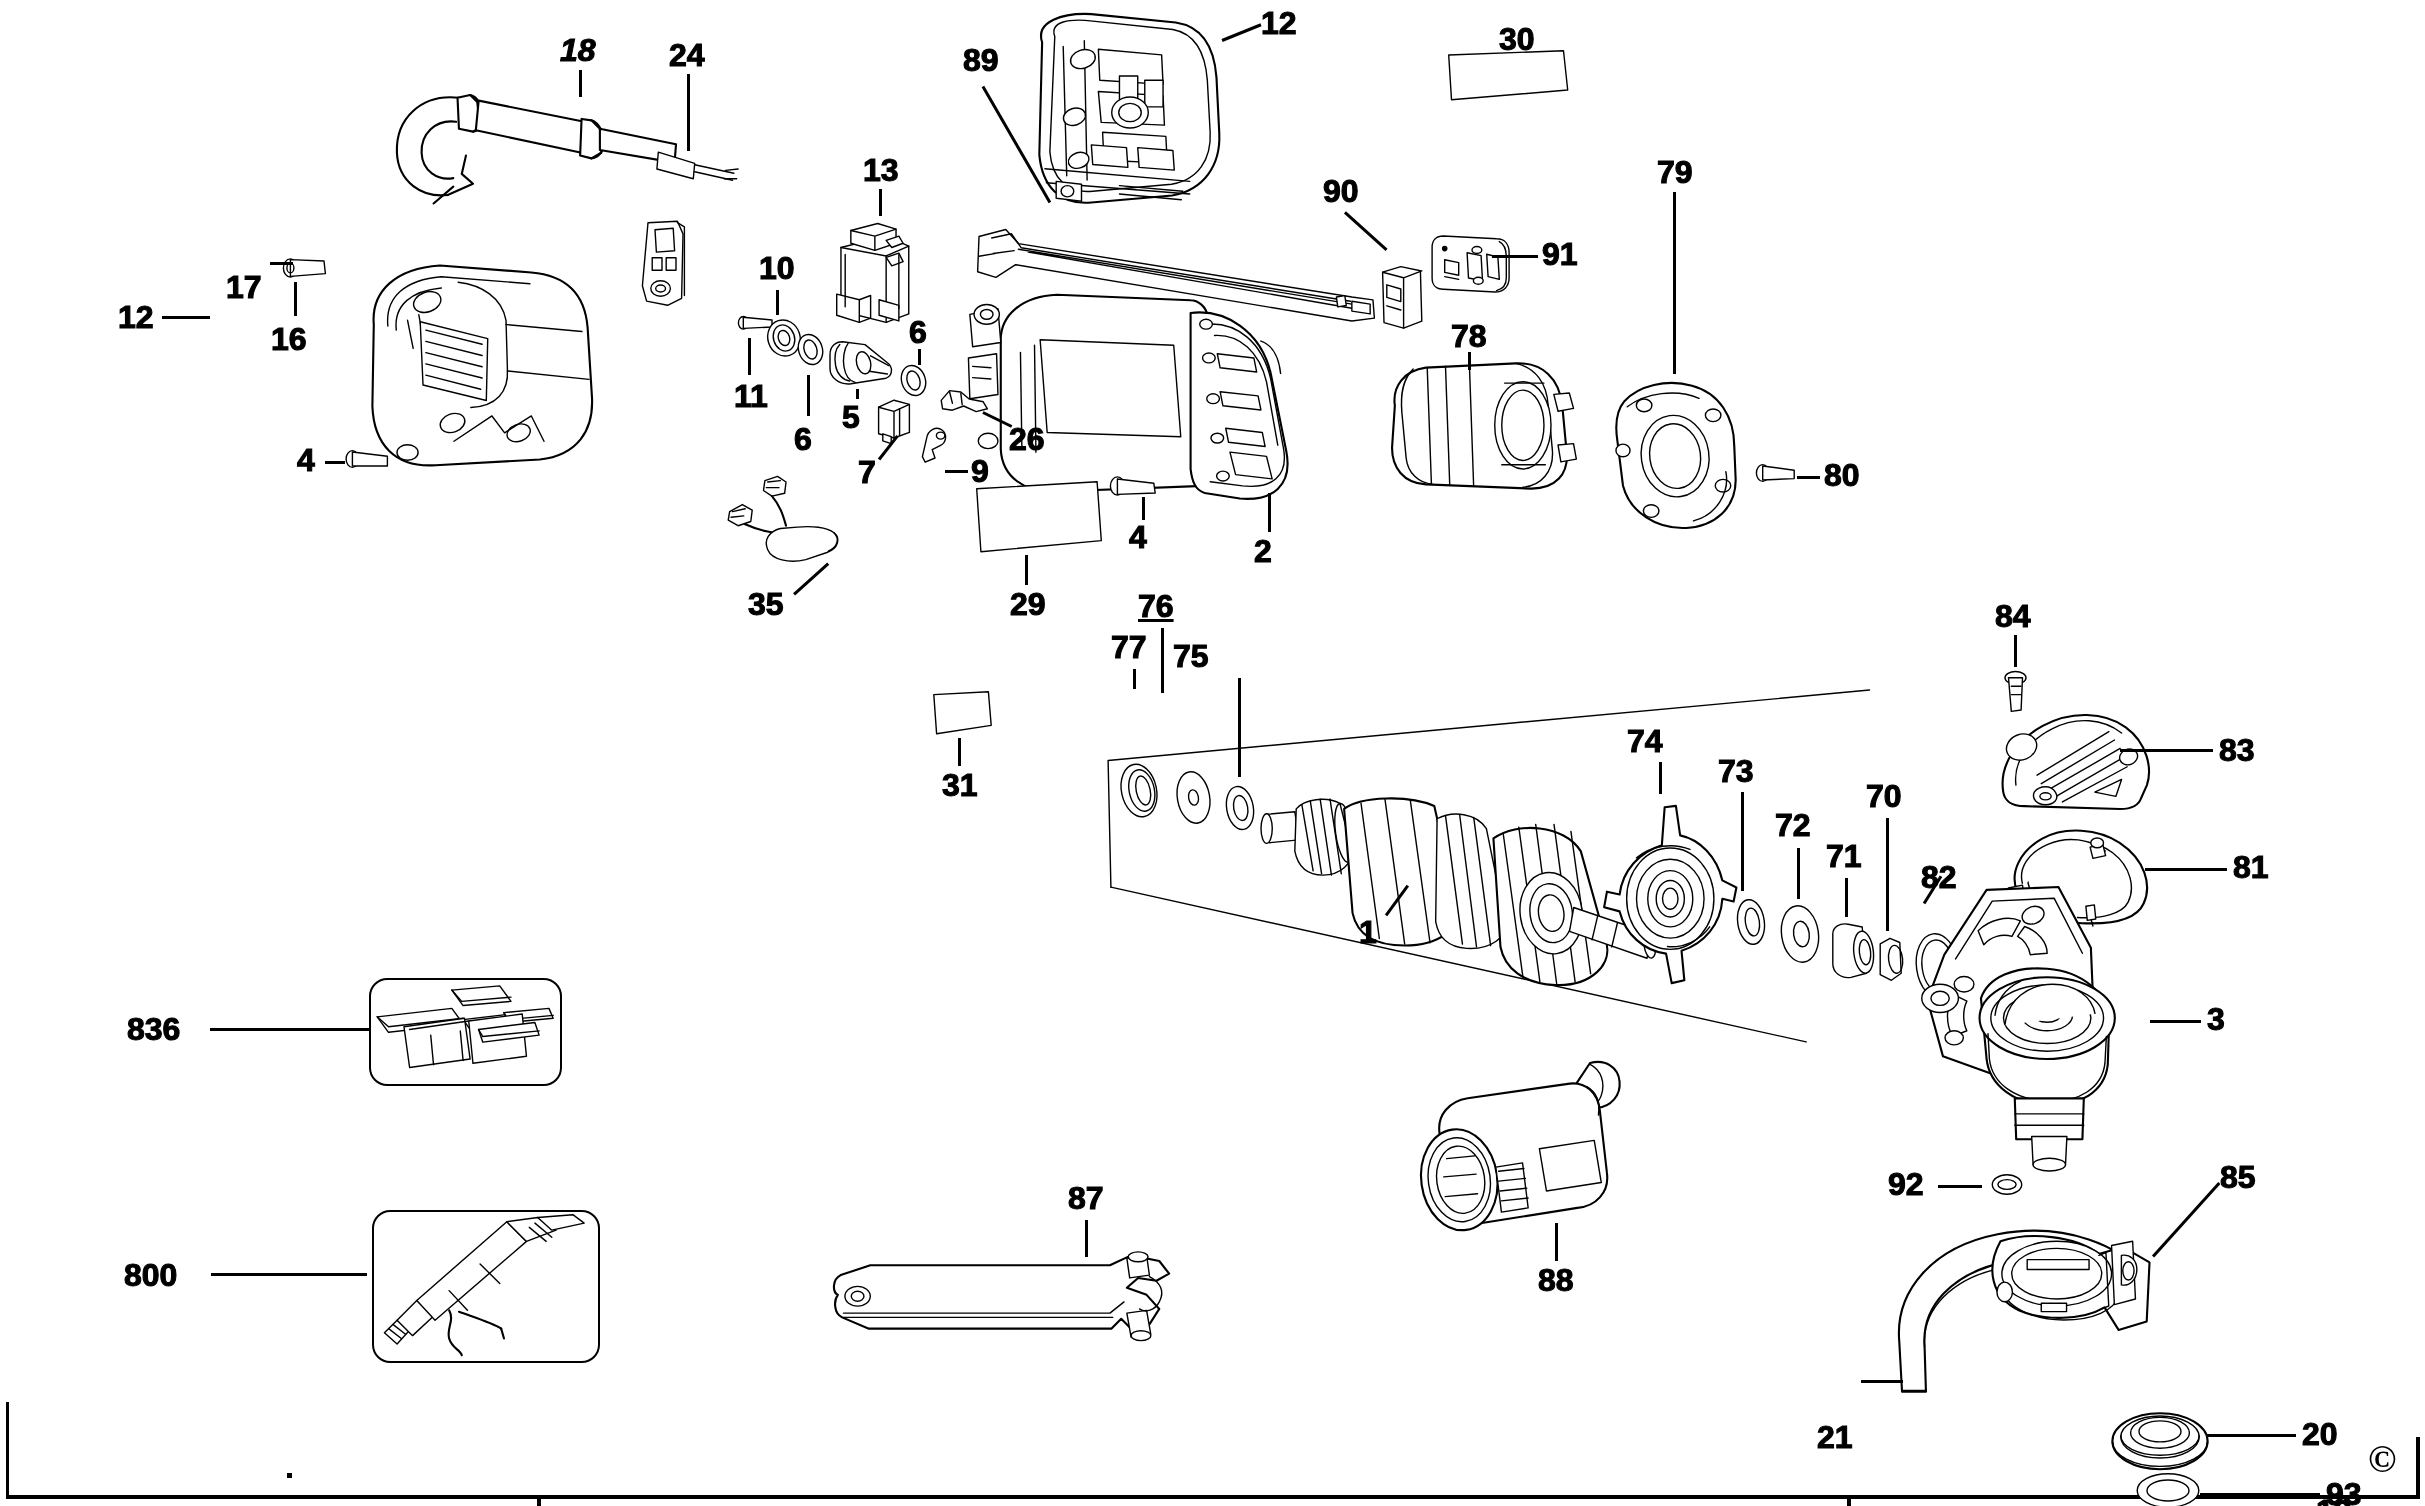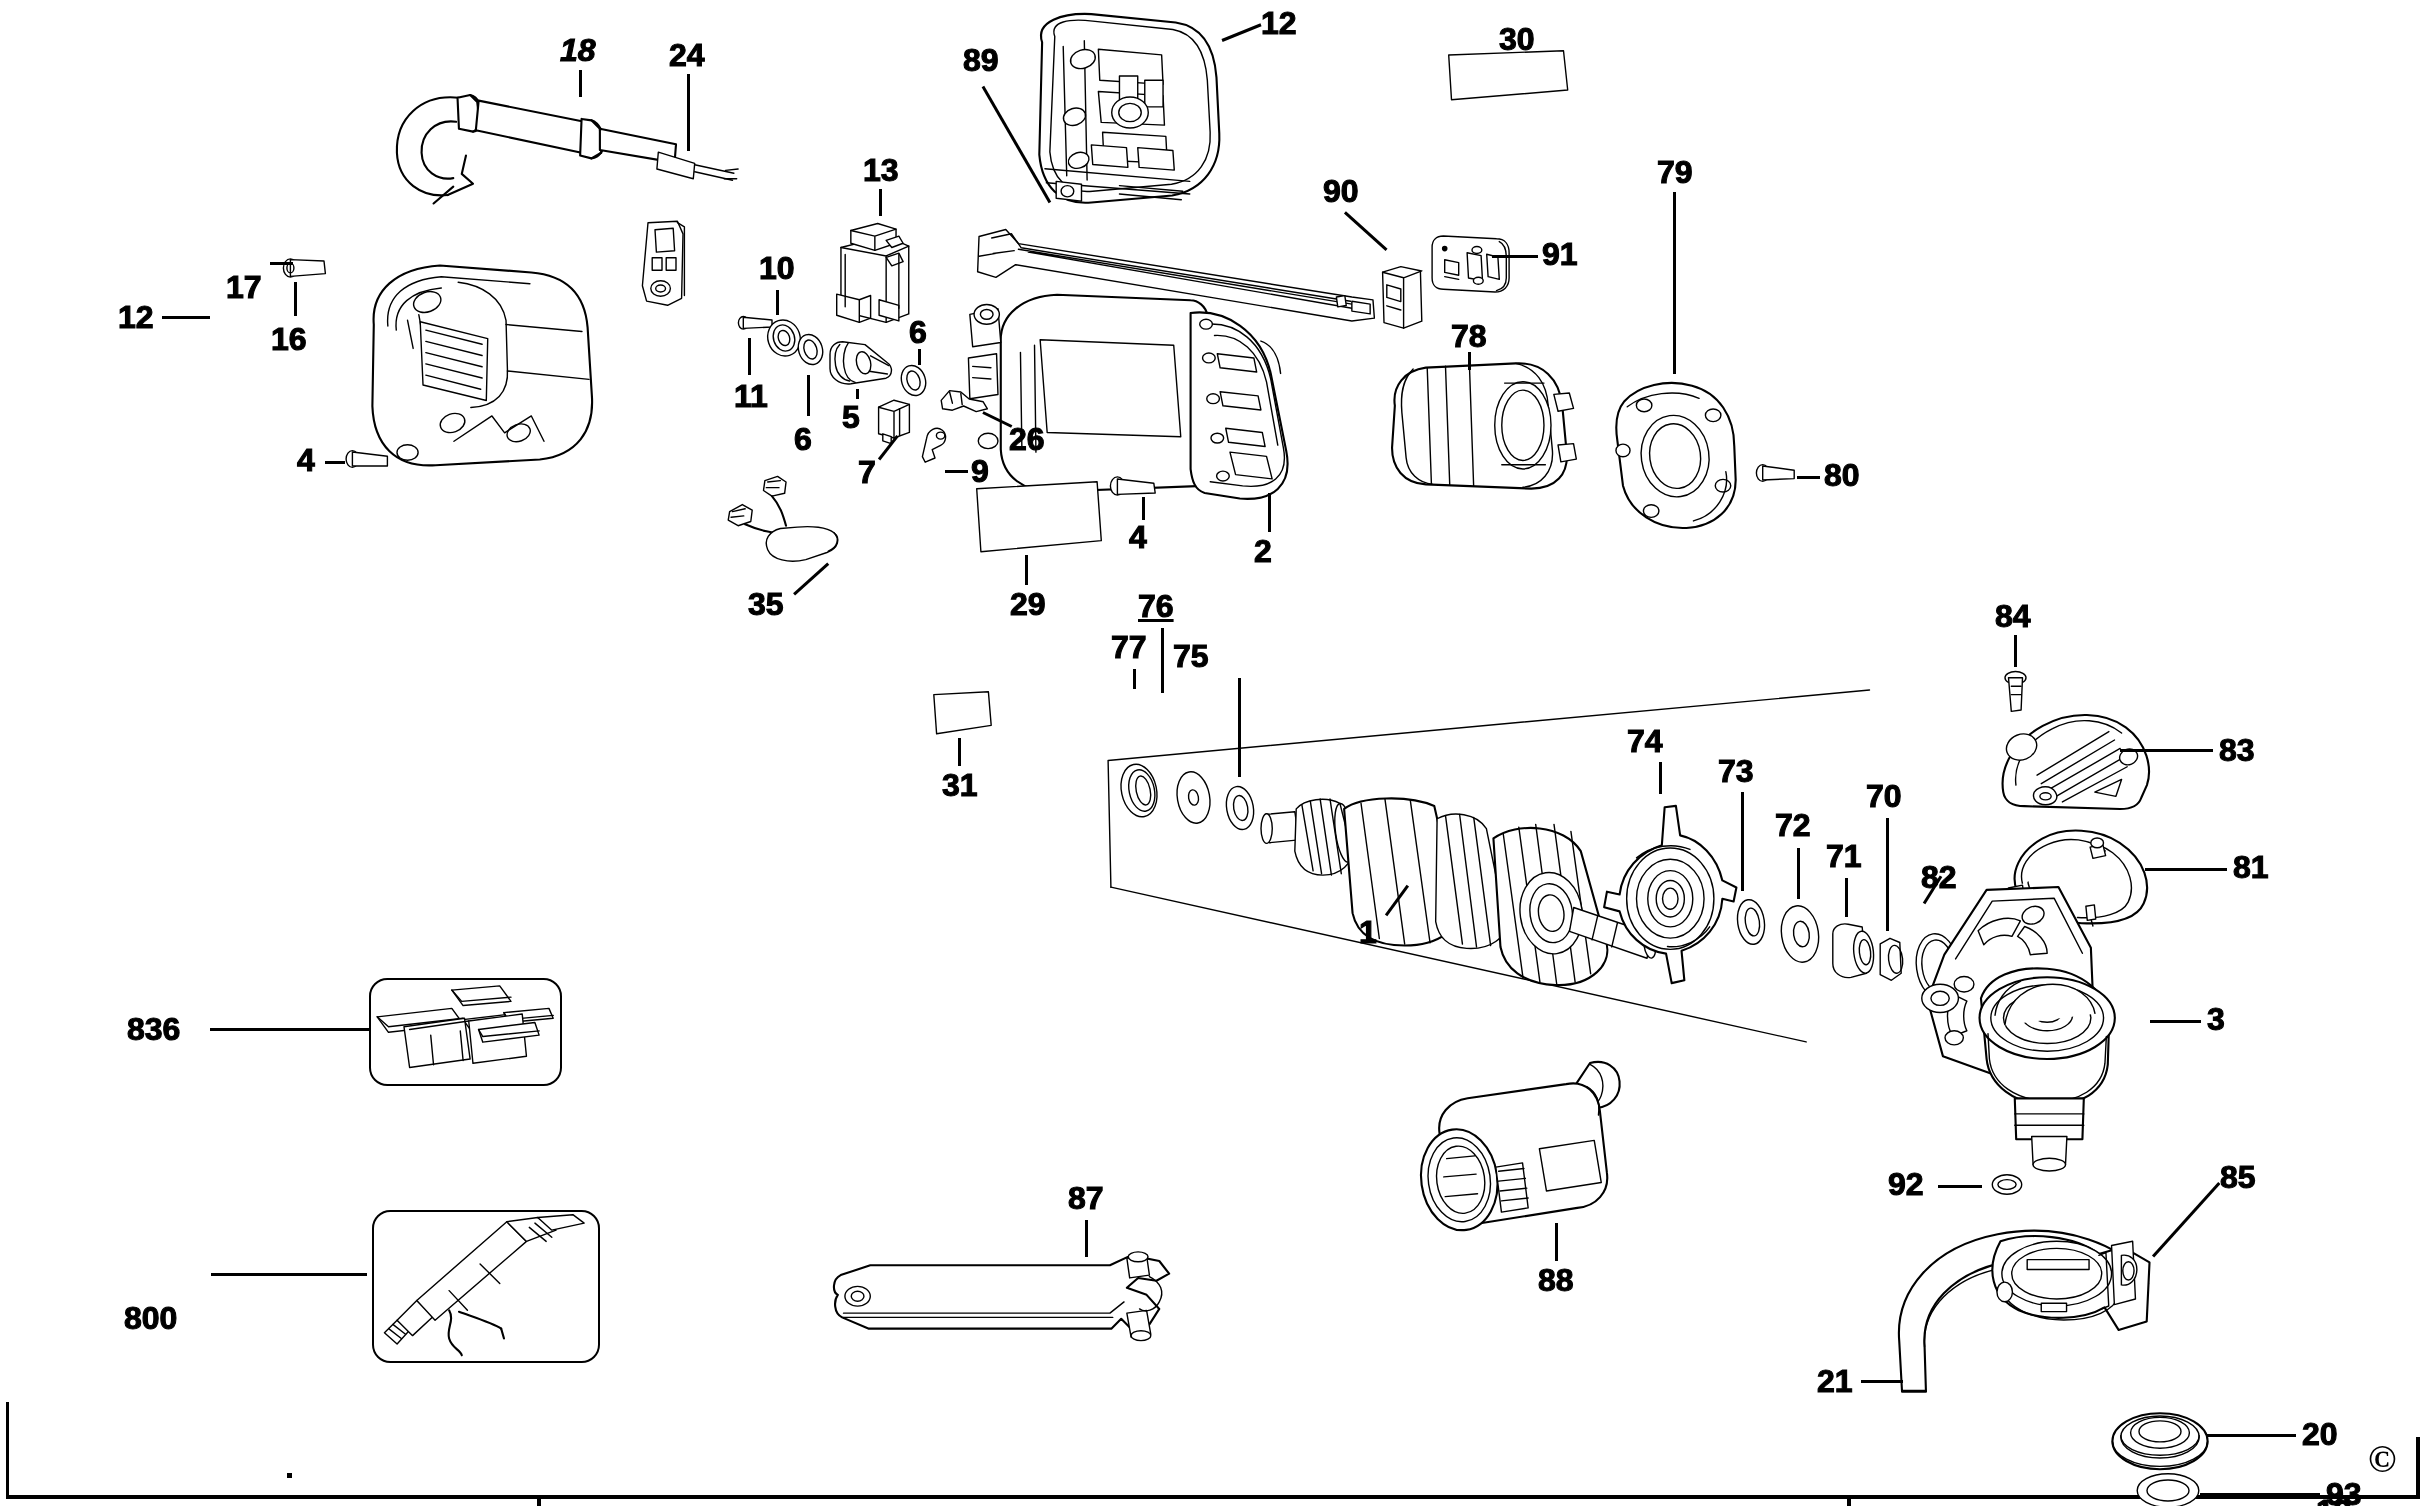--- a/index.html
+++ b/index.html
@@ -644,21 +644,21 @@
       <path class="fw2" d="M206 62 L294 62 L294 76 L206 76 Z"></path>
       <path class="fw2" d="M226 124 L262 124 L262 136 L226 136 Z"></path>
       <path class="ln2" d="M170 102 C174 130 216 148 258 148 C300 148 330 134 336 114"></path>
       <ellipse class="fw2" cx="174" cy="108" rx="11" ry="14"></ellipse>
       <path class="fw2" d="M326 42 L356 36 L360 118 L330 126 Z"></path>
       <path class="fw2" d="M340 56 C352 54 362 62 362 76 C362 90 352 100 340 98 Z"></path>
       <ellipse class="ln2" cx="350" cy="78" rx="8" ry="13"></ellipse>
       <path class="ln2" d="M308 56 L318 52 L322 128 L312 132"></path>
     </svg>
   </div>
-  <div class="lbl" style="left:1817px;top:1365px;">21</div>
+  <div class="lbl" style="left:1817px;top:1421px;">21</div>
   <div class="lead h" style="left:1861px;top:1380px;width:42px;"></div>
 
   <div class="lbl" style="left:2220px;top:1161px;">85</div>
   <div class="lead diag" style="left:2153px;top:1255px;width:99px;transform:rotate(-48deg);"></div>
 
   <div class="art" style="left:2107px;top:1402px;">
     <svg width="106" height="77" viewBox="0 0 150 110">
       <ellipse class="fw" cx="75" cy="56" rx="68" ry="40"></ellipse>
       <ellipse class="ln2" cx="75" cy="50" rx="56" ry="30"></ellipse>
       <ellipse class="fw2" cx="75" cy="44" rx="42" ry="22"></ellipse>
@@ -711,21 +711,21 @@
       <path class="fw2" d="M58 124 L186 12 L214 40 L84 152 Z"></path>
       <path class="ln2" d="M104 110 L130 138 M148 72 L176 100"></path>
       <path class="fw2" d="M186 12 L230 6 L256 24 L214 40 Z"></path>
       <path class="ln2" d="M226 14 L250 34 M218 20 L242 40"></path>
       <path class="fw2" d="M230 6 L280 2 L296 14 L250 24 Z"></path>
       <path class="ln" d="M104 138 C112 152 100 164 104 178 C108 192 120 194 122 202"></path>
       <path class="ln" d="M118 140 C140 148 166 156 178 164"></path>
       <path class="ln" d="M178 164 L182 178"></path>
     </svg>
   </div>
-  <div class="lbl" style="left:124px;top:1259px;margin-top:43px;">800</div>
+  <div class="lbl" style="left:124px;top:1259px;">800</div>
   <div class="lead h" style="left:211px;top:1273px;width:156px;"></div>
 
   <div class="art" style="left:828px;top:1251px;">
     <svg width="437" height="106" viewBox="0 0 620 150">
       <path class="fw" d="M14 62 C6 58 6 40 18 34 L60 20 L400 20 L430 6 L470 14 L484 32 L466 42 L440 38 L424 52 L452 62 L470 82 L456 104 L430 110 L416 96 L402 110 L58 110 L20 94 C8 88 8 70 14 62 Z"></path>
       <path class="ln2" d="M22 88 L400 88 L420 72"></path>
       <path class="ln2" d="M20 94 L404 94"></path>
       <ellipse class="fw2" cx="42" cy="64" rx="18" ry="14"></ellipse>
       <ellipse class="ln2" cx="42" cy="64" rx="9" ry="7"></ellipse>
       <path class="fw2" d="M424 10 L452 6 L456 34 L428 38 Z"></path>

